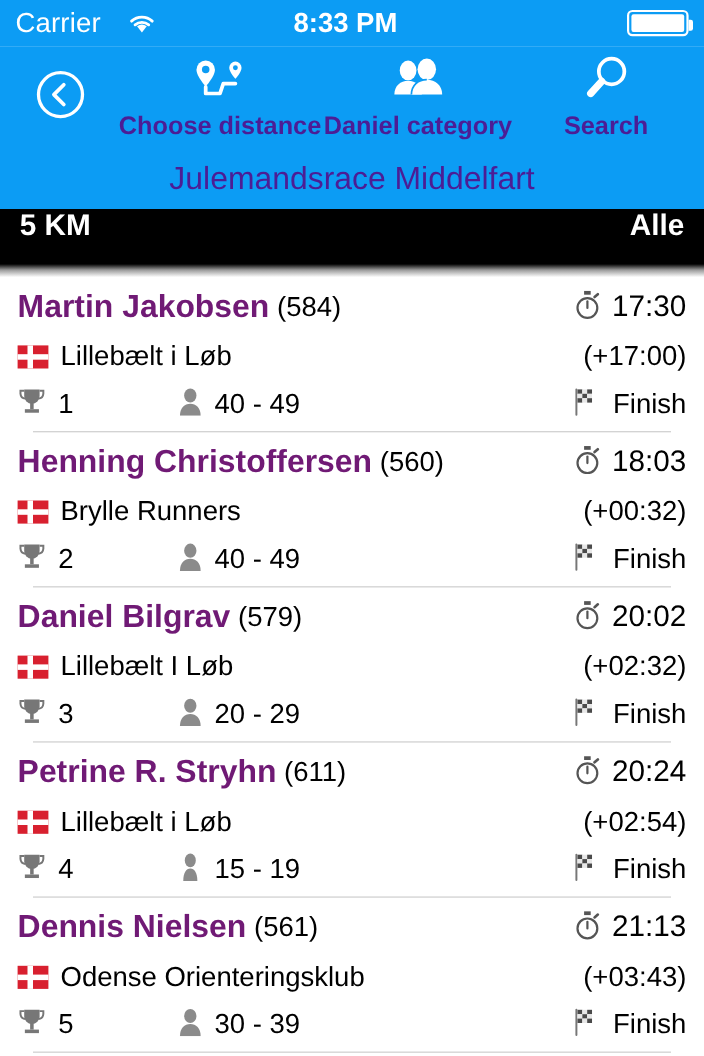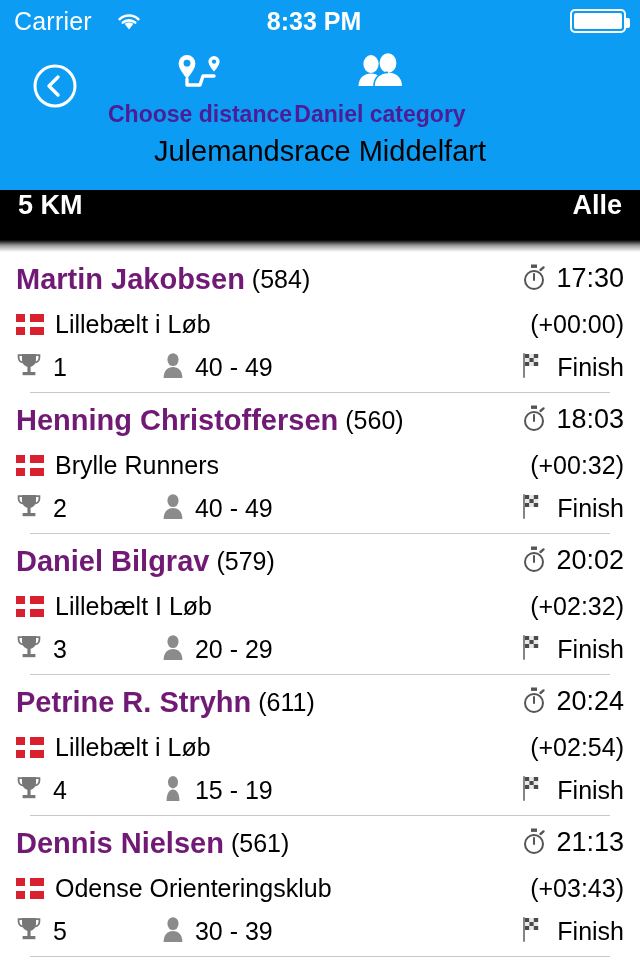--- a/index.html
+++ b/index.html
@@ -52,23 +52,23 @@
     justify-content:flex-start; color:#4c1d95;font-weight:bold;
   }
   .nav-btn .lbl{ font-size:23px; line-height:28px; margin-top:6px; white-space:nowrap; }
   .nav-back{ width:110px; padding-top:14px; }
   .nav-distance{ width:180px; }
   .nav-category{ width:180px; }
   .nav-search{ width:auto; flex:1; padding-right:8px; }
   .nav-icon{ height:44px; display:flex; align-items:center; justify-content:center; }
 
   .race-title{
-    position:absolute; left:0; right:0; bottom:22px;
+    position:absolute; left:0; right:0; bottom:10px;
     text-align:center; font-size:29px; line-height:34px;
-    color:#000000; font-weight:400;
+    color:#4c1d95; font-weight:400;
   }
 
   
   .sectionbar{
     height:50px; background:#000000; color:#ffffff;
     display:flex; align-items:flex-start; justify-content:space-between;
     padding:0 18px; font-size:27px; font-weight:bold;
   }
   .section-fade{
     height:12px;
@@ -174,20 +174,29 @@
           <ellipse cx="17" cy="12" rx="7.6" ry="9" fill="#fff"></ellipse>
           <path d="M4.5 34 c0 -8 5.6 -12.6 12.5 -12.6 s12.5 4.6 12.5 12.6 Z" fill="#fff"></path>
           <ellipse cx="34" cy="11" rx="8.4" ry="9.8" fill="#fff"></ellipse>
           <path d="M20 34 c0 -8.6 6.2 -13.6 14 -13.6 s14 5 14 13.6 Z" fill="#fff"></path>
           <path d="M20 34 c0 -8.6 6.2 -13.6 14 -13.6" fill="none" stroke="#0c9cf4" stroke-width="1.6"></path>
         </svg>
       </span>
       <span class="lbl">Daniel category</span>
     </div>
 
+    <div class="nav-btn nav-search">
+      <span class="nav-icon">
+        <svg width="48" height="46" viewBox="0 0 48 46">
+          <circle cx="29" cy="16" r="11.6" fill="none" stroke="#fff" stroke-width="3.4"></circle>
+          <path d="M20 25 L10 36" stroke="#fff" stroke-width="6.6" stroke-linecap="round"></path>
+        </svg>
+      </span>
+      <span class="lbl">Search</span>
+    </div>
   </div>
 
   <div class="race-title">Julemandsrace Middelfart</div>
 </div>
 
 <div class="sectionbar">
   <span>5 KM</span>
   <span>Alle</span>
 </div>
 <div class="section-fade"></div>
@@ -206,21 +215,21 @@
               <path d="M13 17 L13 11" stroke="#555" stroke-width="2" stroke-linecap="round"></path>
               <path d="M19.5 7 L22.5 4.4" stroke="#555" stroke-width="2.4" stroke-linecap="round"></path>
             </svg>
         </span>
         <span class="time">17:30</span>
       </span>
     </div>
     <div class="row-line line2">
       <span class="flag"></span>
       <span class="club">Lillebælt i Løb</span>
-      <span class="gap">(+00:00)</span>
+      <span class="gap">(+17:00)</span>
     </div>
     <div class="row-line line3">
       <span class="icon">
         <svg width="26" height="26" viewBox="0 0 26 26">
             <path d="M6 2 h14 v6 a7 7 0 0 1 -14 0 Z" fill="#777"></path>
             <path d="M6 3.2 h-3.4 v2.6 a5 5 0 0 0 4.4 4.6" fill="none" stroke="#777" stroke-width="1.8"></path>
             <path d="M20 3.2 h3.4 v2.6 a5 5 0 0 1 -4.4 4.6" fill="none" stroke="#777" stroke-width="1.8"></path>
             <rect x="11.4" y="14" width="3.2" height="6" fill="#777"></rect>
             <rect x="6.6" y="20" width="12.8" height="3.2" fill="#777"></rect>
           </svg>

